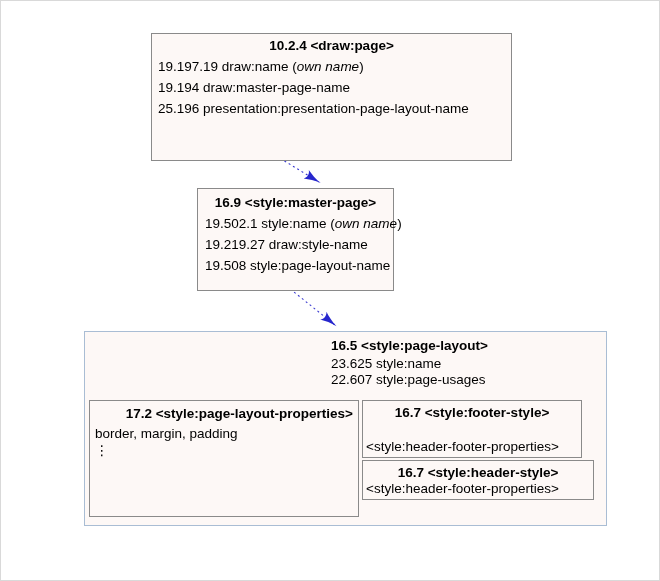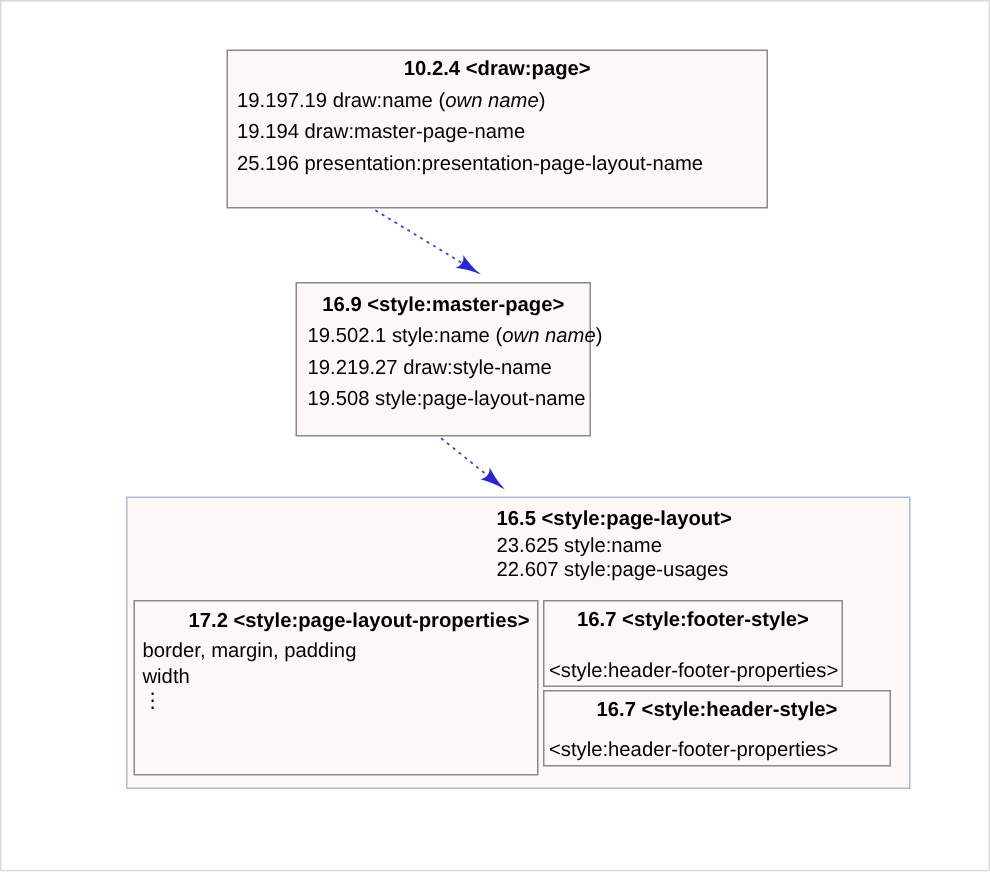--- a/index.html
+++ b/index.html
@@ -18,43 +18,43 @@
     position:absolute;
     background:#fdf8f6;
     border:1px solid #8a8a8a;
     box-sizing:border-box;
     white-space:nowrap;
   }
   .box .title { font-weight:bold; text-align:center; }
   .em { font-style:italic; }
 
   
-  #draw-page-box { left:150px; top:32px; width:361px; height:106px; padding:1px 6px 12px 6px; }
+  #draw-page-box { left:150px; top:32px; width:361px; height:128px; padding:1px 6px 12px 6px; }
   #draw-page-box .title { line-height:21px; }
   #draw-page-box .row { line-height:21px; }
 
   
   #master-page-box { left:196px; top:187px; width:197px; height:103px; padding:3px 7px 0 7px; }
   #master-page-box .title { line-height:21px; }
   #master-page-box .row { line-height:21px; }
 
   
   #page-layout-box { left:83px; top:330px; width:523px; height:195px; border-color:#a9bdd4; }
   .pl-head { position:absolute; left:330px; top:336px; white-space:nowrap; }
   .pl-head .t { font-weight:bold; line-height:18px; margin-bottom:1px; }
   .pl-head .r { line-height:16px; }
 
   
   #plp-box { left:88px; top:399px; width:270px; height:117px; padding:3px 5px; }
   #plp-box .title { text-align:right; line-height:20px; margin-bottom:2px; }
   #plp-box .row { line-height:16.5px; }
 
   
-  #footer-box { left:361px; top:399px; width:200px; height:58px; }
-  #header-box { left:361px; top:459px; width:232px; height:51px; }
+  #footer-box { left:361px; top:399px; width:220px; height:58px; }
+  #header-box { left:361px; top:459px; width:232px; height:40px; }
   .hf-box { display:flex; flex-direction:column; justify-content:space-between; padding:4px 3px 3px 3px; }
   .hf-box .title { line-height:16px; }
   .hf-box .child { line-height:15px; text-align:left; }
 
   #arrow-layer { position:absolute; left:0; top:0; width:660px; height:581px; pointer-events:none; }
 </style>
 </head>
 <body>
 
 <div class="page">
@@ -86,21 +86,20 @@
   <div class="box" id="page-layout-box"></div>
   <div class="pl-head">
     <div class="t">16.5 &lt;style:page-layout&gt;</div>
     <div class="r">23.625 style:name</div>
     <div class="r">22.607 style:page-usages</div>
   </div>
 
   <div class="box" id="plp-box">
     <div class="title">17.2 &lt;style:page-layout-properties&gt;</div>
     <div class="row">border, margin, padding</div>
-    <div class="row">width</div>
     <div class="row">⋮</div>
   </div>
 
   <div class="box hf-box" id="footer-box">
     <div class="title">16.7 &lt;style:footer-style&gt;</div>
     <div class="child">&lt;style:header-footer-properties&gt;</div>
   </div>
 
   <div class="box hf-box" id="header-box">
     <div class="title">16.7 &lt;style:header-style&gt;</div>

